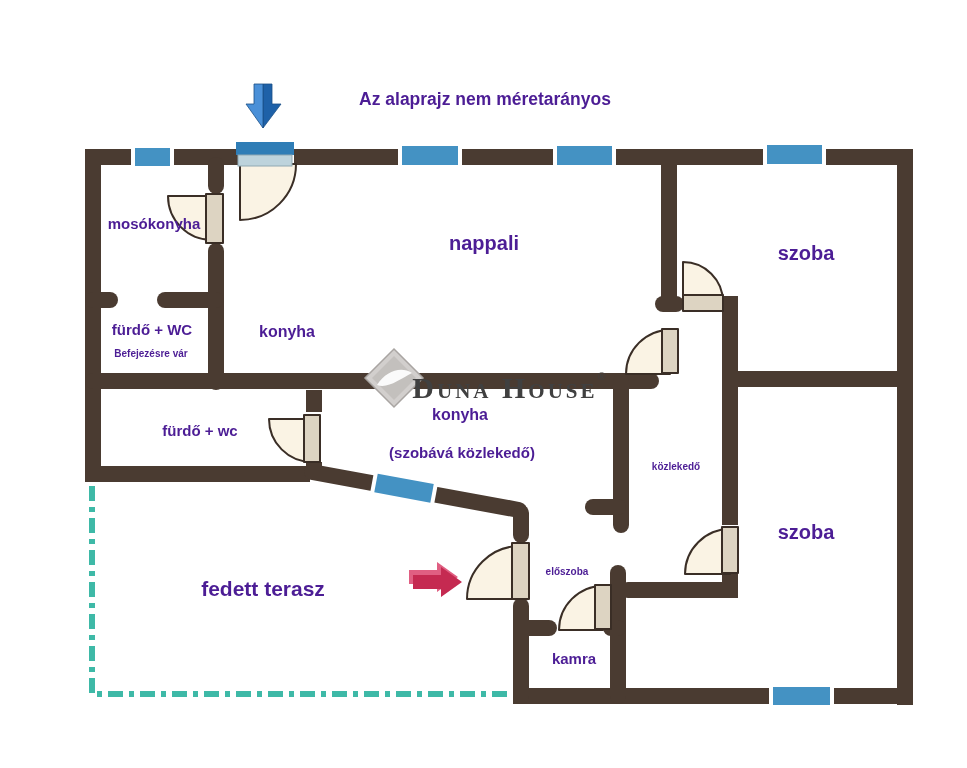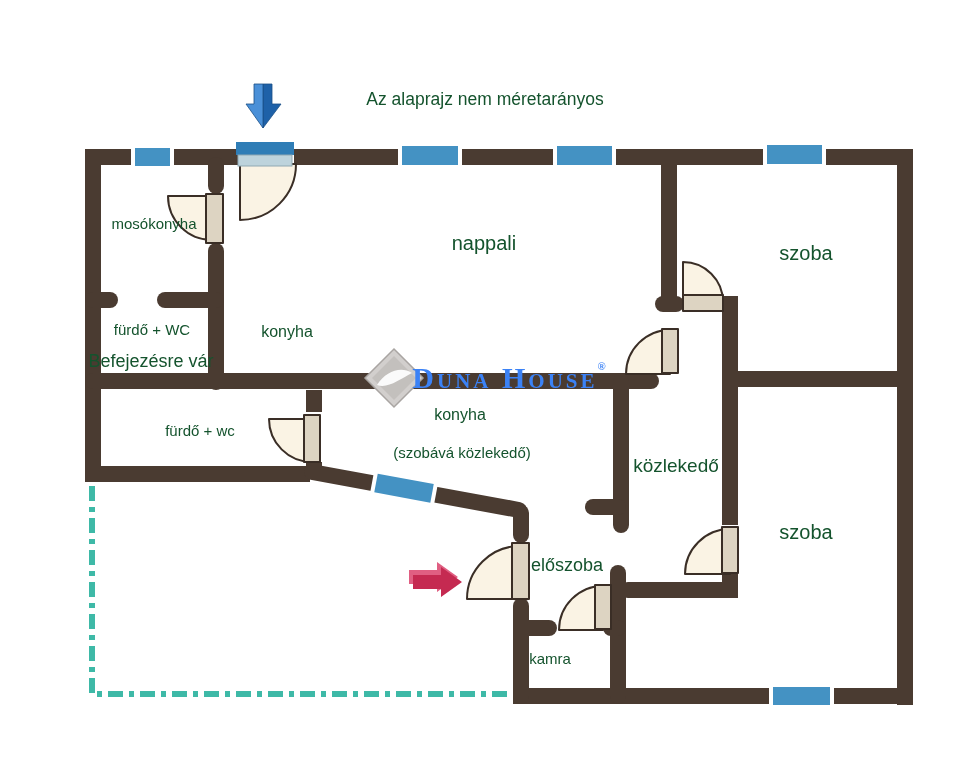--- a/index.html
+++ b/index.html
@@ -3,34 +3,34 @@
 <meta charset="utf-8">
 <style>
   html,body{margin:0;padding:0;background:#ffffff;}
   .stage{
     position:relative;width:967px;height:768px;background:#ffffff;overflow:hidden;
     font-family:"Liberation Sans", sans-serif;
   }
   .stage svg{position:absolute;left:0;top:0;}
   .lbl{
     position:absolute;transform:translate(-50%,-50%);
-    color:#14532d;font-weight:normal;white-space:nowrap;z-index:5;
+    color:#4c1d95;font-weight:bold;white-space:nowrap;z-index:5;
   }
   .lbl.t17{font-size:17.5px;}
   .lbl.t25{font-size:20px;}
   .lbl.t23{font-size:16px;}
   .lbl.t21{font-size:21px;}
   .lbl.t15{font-size:15px;}
-  .lbl.t14{font-size:19px;}
-  .lbl.t13{font-size:18px;margin-top:8px;}
+  .lbl.t14{font-size:10px;}
+  .lbl.t13{font-size:10px;}
   .watermark{
     position:absolute;transform:translate(-50%,-50%);
     font-family:"Liberation Serif", serif;
     font-variant:small-caps;font-weight:bold;letter-spacing:3px;
-    font-size:30px;color:#3b82f6;z-index:4;white-space:nowrap;
+    font-size:30px;color:#404040;z-index:4;white-space:nowrap;margin-top:10px;
   }
   .watermark sup{font-size:11px;letter-spacing:0;vertical-align:18px;}
 </style>
 </head>
 <body>
 
 <div class="stage">
 
   <svg width="967" height="768" viewBox="0 0 967 768">
 
@@ -159,17 +159,18 @@
   <div class="lbl t25" style="left:484px;top:243px;">nappali</div>
   <div class="lbl t25" style="left:806px;top:253px;">szoba</div>
   <div class="lbl t15" style="left:152px;top:329px;">fürdő + WC</div>
   <div class="lbl t13" style="left:151px;top:353px;">Befejezésre vár</div>
   <div class="lbl t23" style="left:287px;top:332px;">konyha</div>
   <div class="lbl t15" style="left:200px;top:430px;">fürdő + wc</div>
   <div class="lbl t23" style="left:460px;top:415px;">konyha</div>
   <div class="lbl t15" style="left:462px;top:452px;">(szobává közlekedő)</div>
   <div class="lbl t14" style="left:676px;top:466px;">közlekedő</div>
   <div class="lbl t25" style="left:806px;top:532px;">szoba</div>
-  <div class="lbl t13" style="left:567px;top:557px;">előszoba</div>
-  <div class="lbl t15" style="left:550px;top:658px;">kamra</div>
+  <div class="lbl t21" style="left:263px;top:589px;">fedett terasz</div>
+  <div class="lbl t13" style="left:567px;top:571px;">előszoba</div>
+  <div class="lbl t15" style="left:574px;top:658px;">kamra</div>
 
   <div class="watermark" style="left:509px;top:377px;"><span>Duna House</span><sup>®</sup></div>
 </div>
 
 </body></html>

